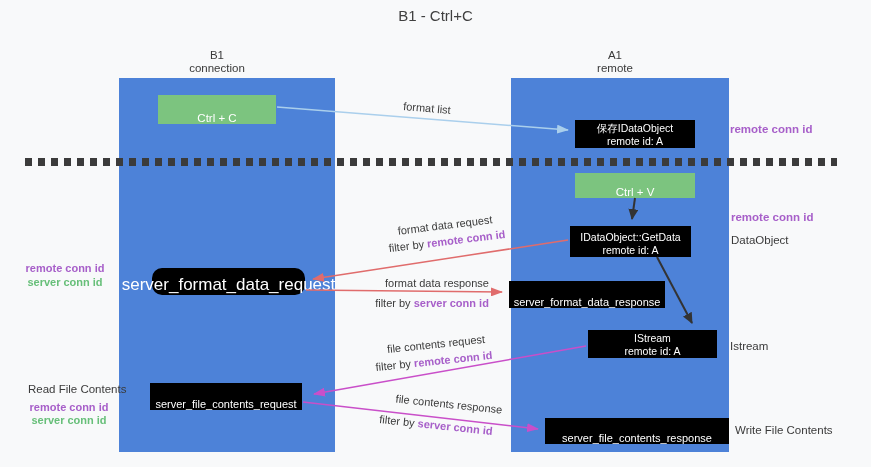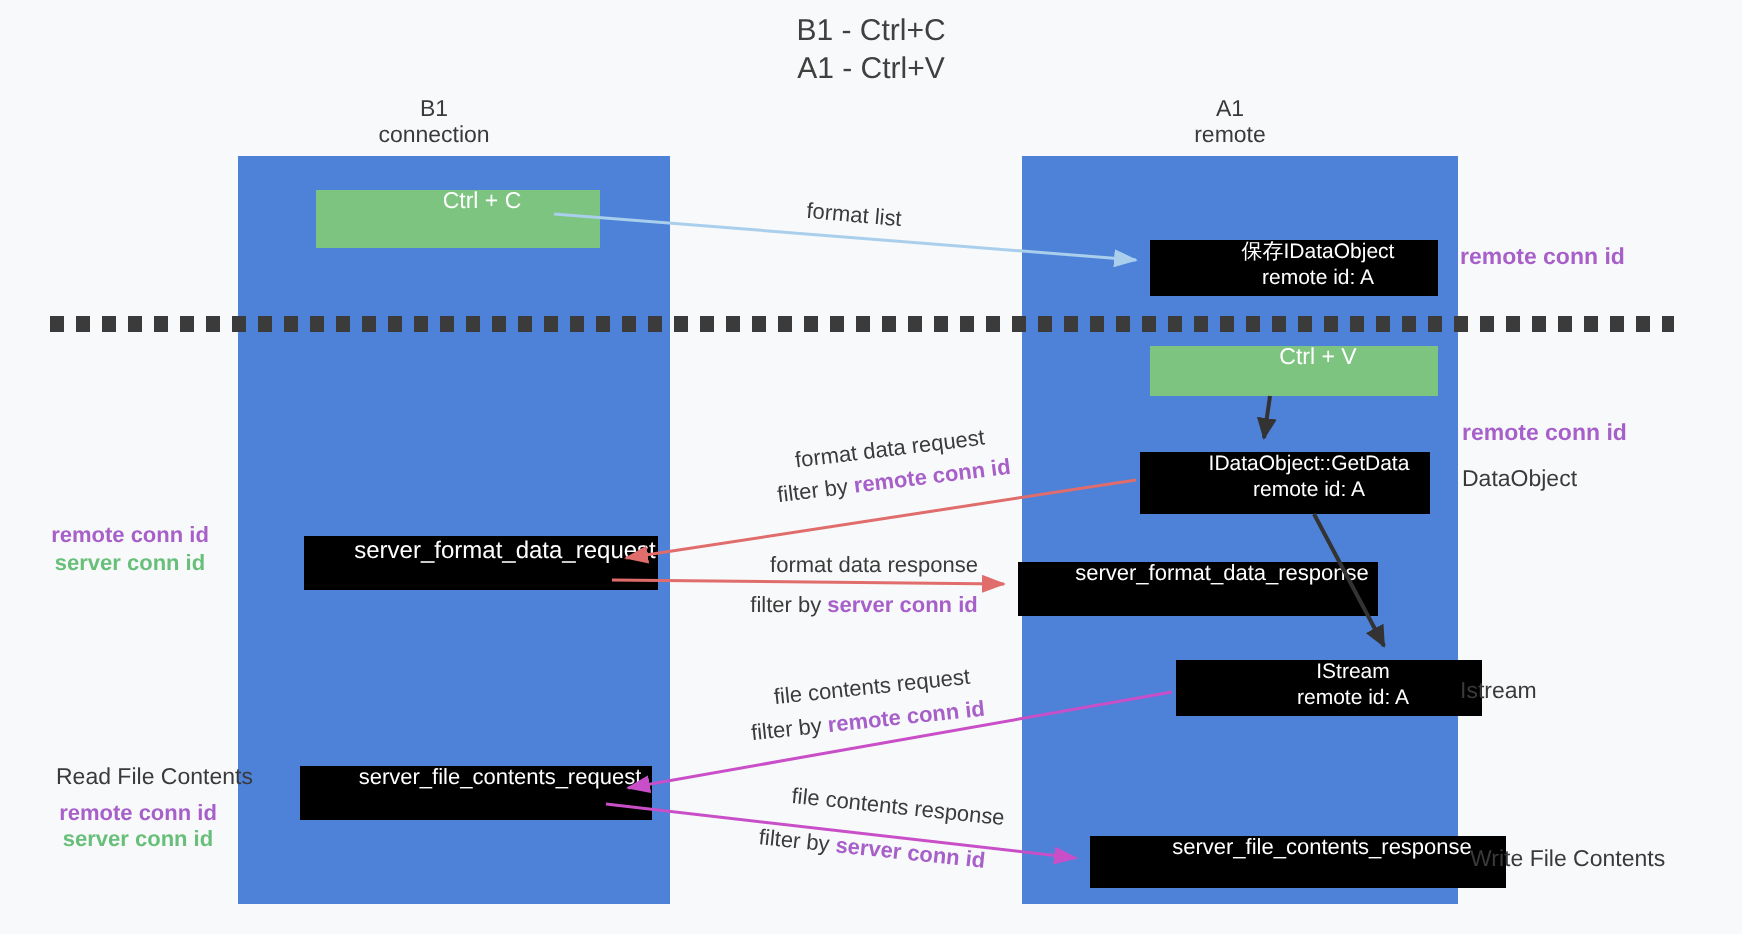--- a/index.html
+++ b/index.html
@@ -15,32 +15,32 @@
   .colhdr { top:49px; width:216px; text-align:center; font-size:11.5px; line-height:13px; color:#3a3a3a; }
   .colhdr.left { left:109px; }
   .colhdr.right { left:507px; }
 
   .col { background:#4d82d8; top:78px; height:374px; }
   .col.left  { left:119px; width:216px; }
   .col.right { left:511px; width:218px; }
 
   .node {
     position:absolute; display:flex; flex-direction:column;
-    align-items:center; justify-content:flex-start;
-    color:#ffffff; text-align:center; white-space:nowrap;padding-left:24px;
+    align-items:center; justify-content:flex-end;
+    color:#ffffff; text-align:center; white-space:nowrap;
   }
   .green  { background:#7cc47f; }
   .orange { background:#000000; }
 
   .n-ctrlc { left:158px; top:95px;  width:118px; height:29px; font-size:11.5px; }
   .n-ctrlv { left:575px; top:173px; width:120px; height:25px; font-size:11.5px; }
   .n-save  { left:575px; top:120px; width:120px; height:28px; font-size:10.5px; line-height:13px; }
   .n-get   { left:570px; top:226px; width:121px; height:31px; font-size:10.5px; line-height:13px; }
   .n-istr  { left:588px; top:330px; width:129px; height:28px; font-size:10.5px; line-height:13px; }
-  .n-freq  { left:152px; top:268px; width:153px; height:27px; font-size:12px; }
+  .n-freq  { left:152px; top:268px; width:153px; height:27px; font-size:17px;border-radius:10px; }
   .n-fres  { left:509px; top:281px; width:156px; height:27px; font-size:11px; }
   .n-creq  { left:150px; top:383px; width:152px; height:27px; font-size:11px; }
   .n-cres  { left:545px; top:418px; width:184px; height:26px; font-size:11px; }
 
   .overlay { position:absolute; left:0; top:0; pointer-events:none; }
 
   .lbl {
     position:absolute; white-space:nowrap; font-size:11px; color:#3b3b3b;
     transform:translate(-50%,-50%);
   }
@@ -74,21 +74,20 @@
 </head>
 <body>
 
 <div class="stage">
 
   <div class="abs col left"></div>
   <div class="abs col right"></div>
 
   <div class="abs title">
     <div>B1 - Ctrl+C</div>
-    <div>A1 - Ctrl+V</div>
   </div>
 
   <div class="abs colhdr left">
     <div>B1</div>
     <div>connection</div>
   </div>
   <div class="abs colhdr right">
     <div>A1</div>
     <div>remote</div>
   </div>

